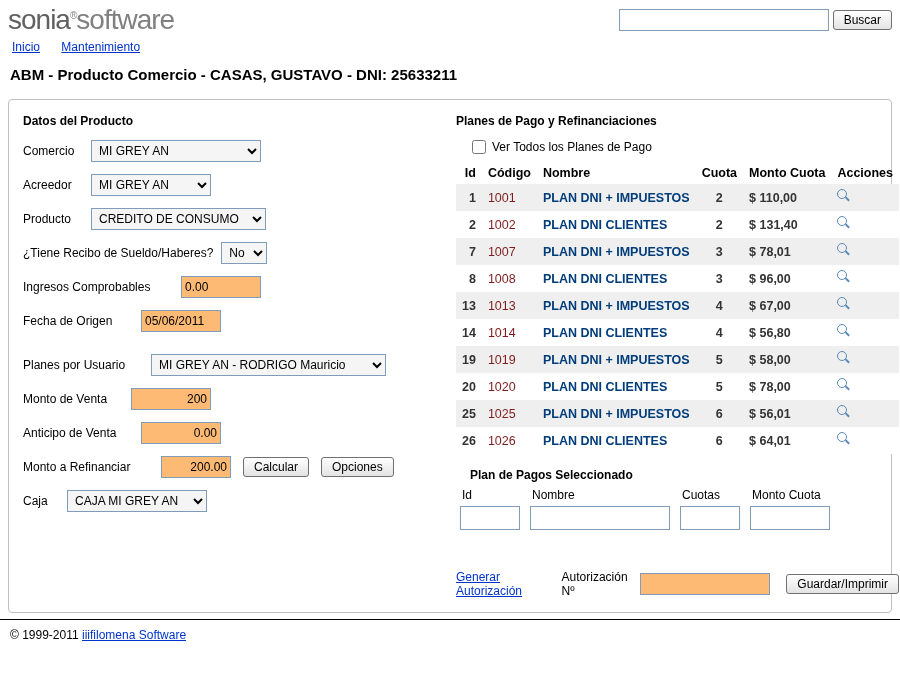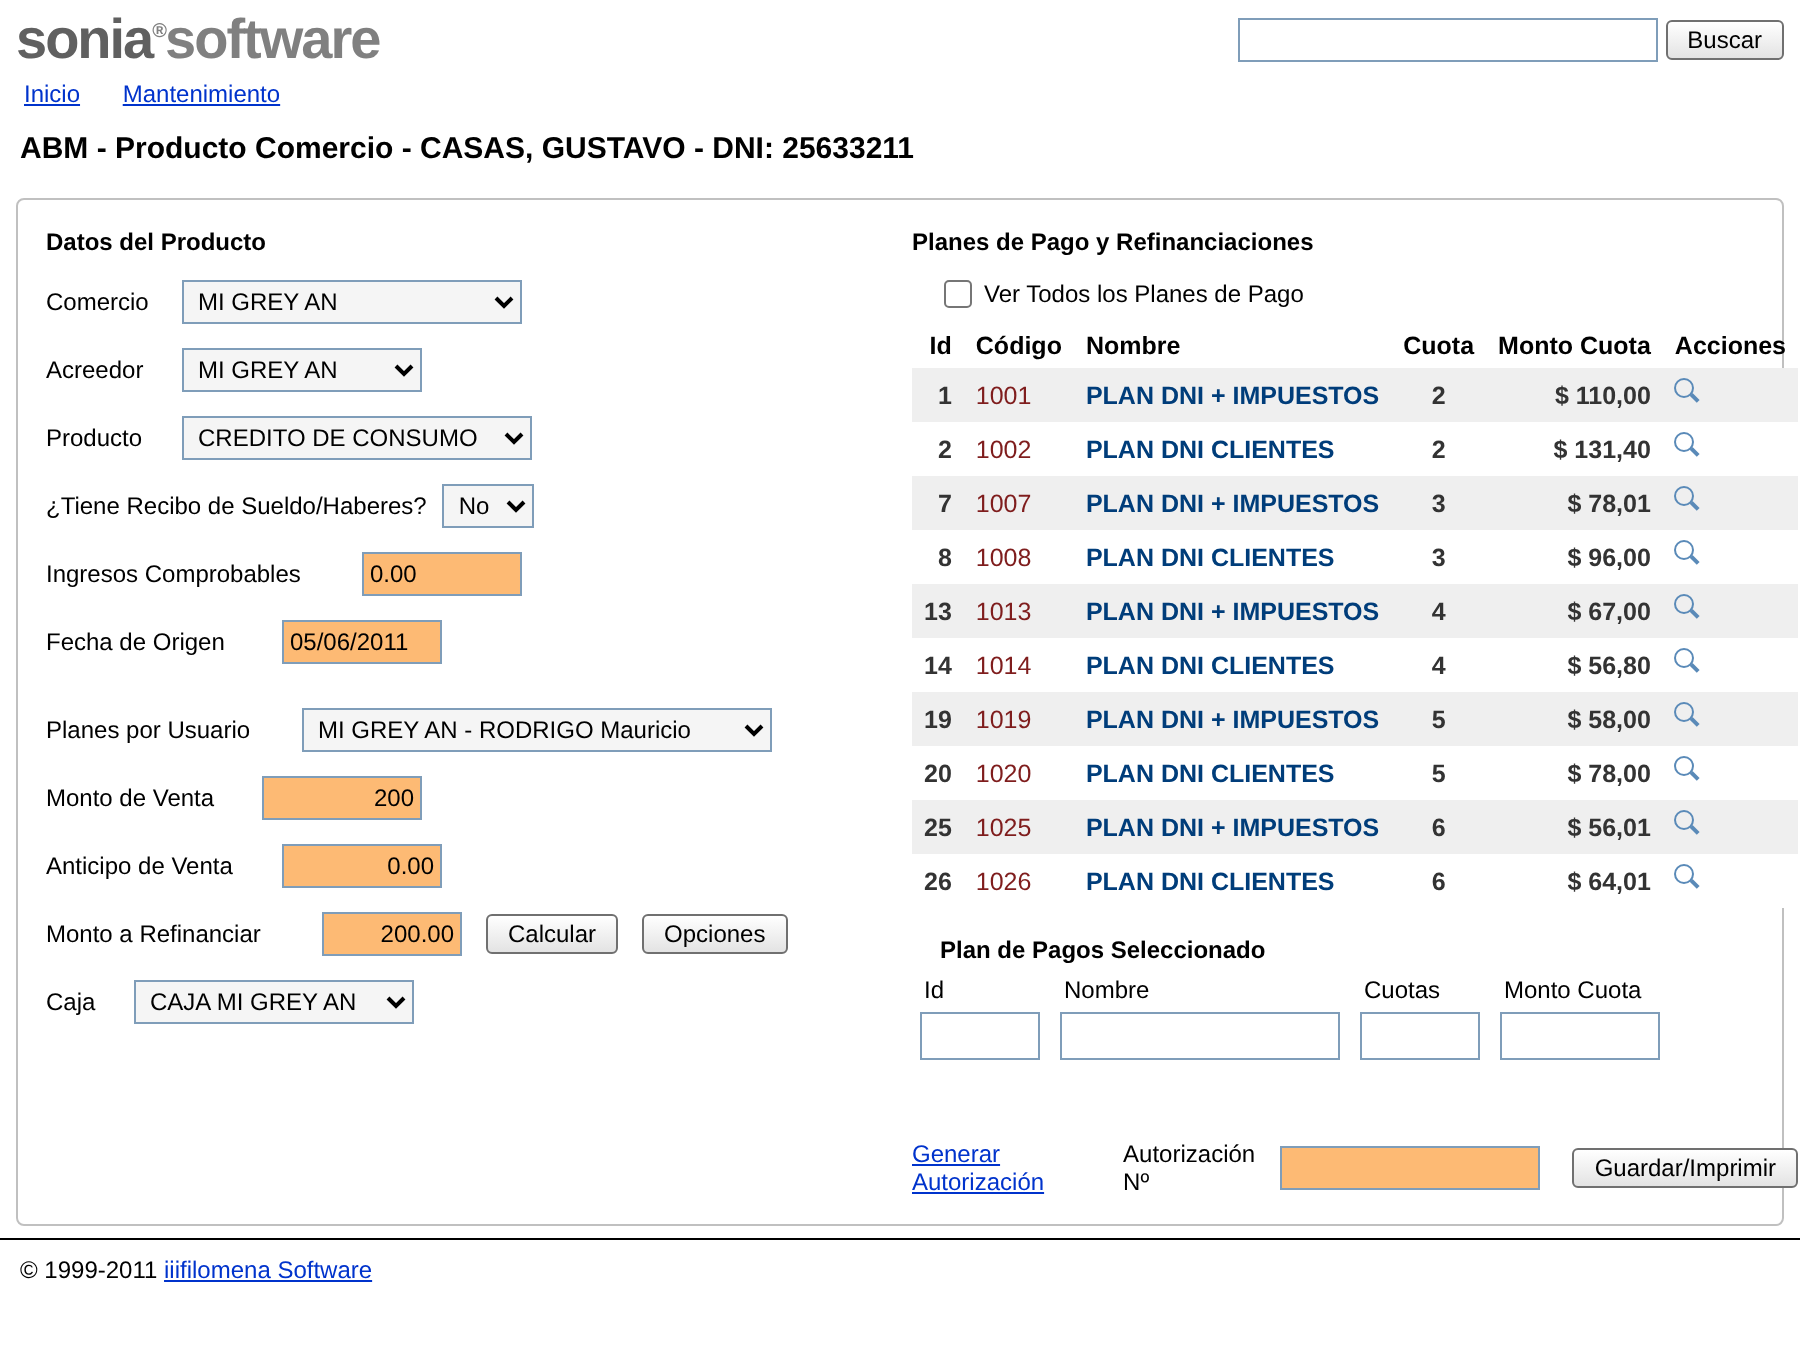--- a/index.html
+++ b/index.html
@@ -1,18 +1,18 @@
 <!DOCTYPE html>
 <html><head>
 <meta charset="utf-8">
 <style>
 *{box-sizing:border-box;margin:0;padding:0}
 body{font-family:Arial,Helvetica,sans-serif;font-size:12px;color:#000;background:#fff;width:900px}
 .topbar{display:flex;align-items:center;padding:4px 8px 0 8px}
-.brand{font-size:28px;color:#808080;font-weight:700;letter-spacing:-1px}
+.brand{font-size:28px;color:#808080;font-weight:400;letter-spacing:-1px}
 .brand .dark{color:#606060}
 .brand sup{font-size:10px;vertical-align:super}
 .topbar-spacer{flex:1}
 .search-input{width:210px;height:22px;border:1px solid #7f9db9;padding:2px 4px}
 .btn{background:linear-gradient(#fff,#e3e3e3);border:1px solid #707070;border-radius:3px;padding:2px 10px;font-size:12px;cursor:pointer;margin-left:4px}
 .nav{padding:4px 12px}
 .nav a{color:#0033cc;text-decoration:underline;margin-right:18px;cursor:pointer}
 .title{font-weight:bold;font-size:15px;padding:8px 10px 10px 10px}
 .panel{border:1px solid #c0c0c0;margin:6px 8px;border-radius:4px;padding:14px;display:flex;gap:33px;min-height:510px}
 .left{flex:0 0 400px}
@@ -28,21 +28,21 @@
 input[type=checkbox]{width:14px;height:14px}
 table.plans{width:100%;border-collapse:collapse;font-size:12.5px}
 table.plans th{text-align:left;font-weight:bold;padding:4px 6px;white-space:nowrap}
 table.plans th.r{text-align:right}
 table.plans th.c{text-align:right}
 table.plans td{padding:5px 6px;white-space:nowrap}
 table.plans tr.odd td{background:#efefef}
 table.plans tr.even td{background:#fff}
 td.link{color:#7f1d1d;font-weight:normal;cursor:pointer}
 td.name-link{color:#003d7a;font-weight:bold;cursor:pointer}
-td.r{text-align:right;font-weight:bold;color:#333}
+td.r{font-weight:bold;color:#333}
 td.c{text-align:center;font-weight:bold;color:#333}
 td.idcell{text-align:right;font-weight:bold;color:#333}
 .mag{display:inline-block;width:14px;height:14px;position:relative;cursor:pointer}
 .mag::before{content:"";position:absolute;width:8px;height:8px;border:1.5px solid #5a8ab8;border-radius:50%;left:0;top:0}
 .mag::after{content:"";position:absolute;width:5px;height:1.5px;background:#5a8ab8;transform:rotate(45deg);left:8px;top:9px}
 .subselect-title{font-weight:bold;margin:14px 0 6px 14px}
 .subselect-row{display:flex;gap:10px;margin-left:4px}
 .subselect-col label{display:block;font-size:12px;margin-bottom:4px;padding-left:2px}
 .subselect-col input{border:1px solid #7f9db9;height:24px;padding:2px 4px;font-size:12px}
 .bottom-actions{display:flex;align-items:center;gap:6px;margin-top:40px;justify-content:flex-start}

